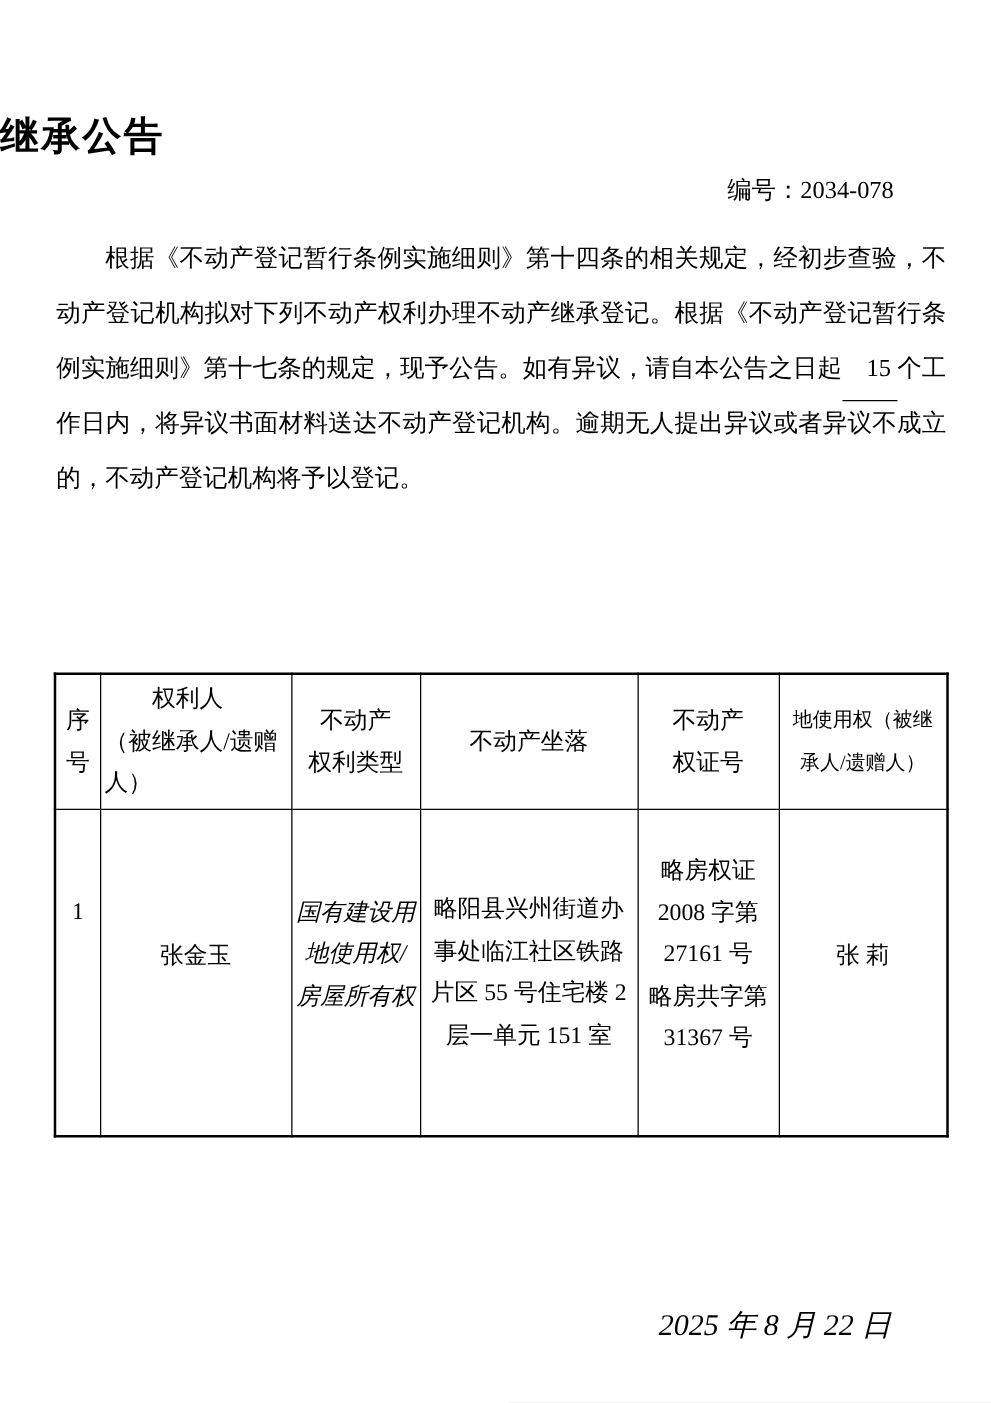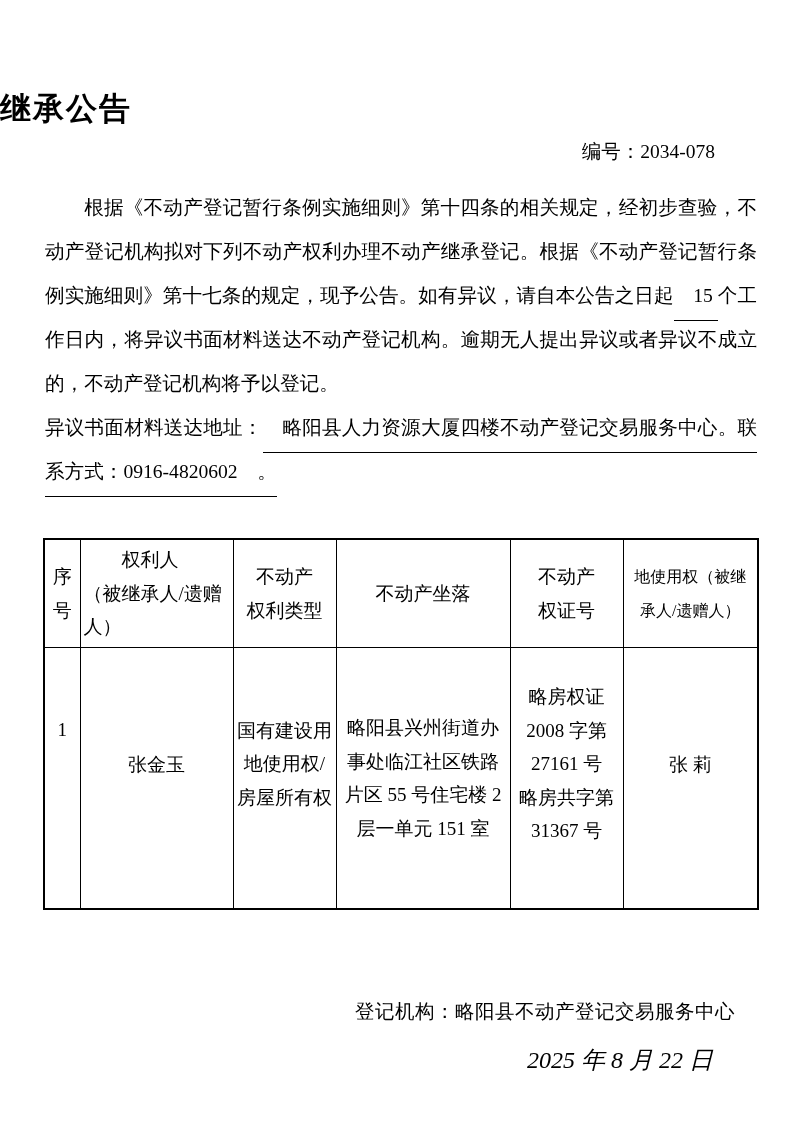--- a/index.html
+++ b/index.html
@@ -67,21 +67,21 @@
   .announce-table tr.data-row td { height: 256px; }
   td.cell-holder-header {
     text-align: left;
     white-space: pre-wrap;
     margin-left: 28px;
   }
   td.cell-applicant-header { font-size: 16px; }
   .cell-inner { display: block; }
   .off-seq      { transform: translateY(-48px); }
   .off-holder   { transform: translateY(-13px); }
-  .off-type     { transform: translateY(-14px); }
+  .off-type     { transform: translateY(-14px); font-style: italic; }
   .off-location { transform: translateY(0px); }
   .off-cert     { transform: translateY(-14px); }
   .off-applicant{ transform: translateY(-13px); }
   .footer-agency {
     position: absolute;
     top: 998px;
     right: 58px;
     font-size: 19.5px;
     letter-spacing: 0.5px;
   }
@@ -97,21 +97,20 @@
 <body>
 
 <div class="page">
 
   <div class="doc-title">继承公告</div>
 
   <div class="doc-number">编号：2034-078</div>
 
   <div class="body-text">
     <p class="p-indent"><span>根据《不动产登记暂行条例实施细则》第十四条的相关规定，经初步查验，不动产登记机构拟对下列不动产权利办理不动产继承登记。根据《不动产登记暂行条例实施细则》第十七条的规定，现予公告。如有异议，请自本公告之日起</span><span class="u">　15 </span><span>个工作日内，将异议书面材料送达不动产登记机构。逾期无人提出异议或者异议不成立的，不动产登记机构将予以登记。</span></p>
-    <p><span>异议书面材料送达地址：</span><span class="u">　略阳县人力资源大厦四楼不动产登记交易服务中心。</span><span class="u">联系方式：0916-4820602　。</span></p>
   </div>
 
   <table class="announce-table">
     <colgroup>
       <col style="width:36px">
       <col style="width:153px">
       <col style="width:103px">
       <col style="width:174px">
       <col style="width:113px">
       <col style="width:135px">
@@ -144,17 +143,16 @@
         <td><span class="cell-inner off-cert">略房权证
 2008 字第
 27161 号
 略房共字第
 31367 号</span></td>
         <td><span class="cell-inner off-applicant">张 莉</span></td>
       </tr>
     </tbody>
   </table>
 
-  <div class="footer-agency">登记机构：略阳县不动产登记交易服务中心</div>
 
   <div class="footer-date">2025 年 8 月 22 日</div>
 
 </div>
 
 </body></html>

